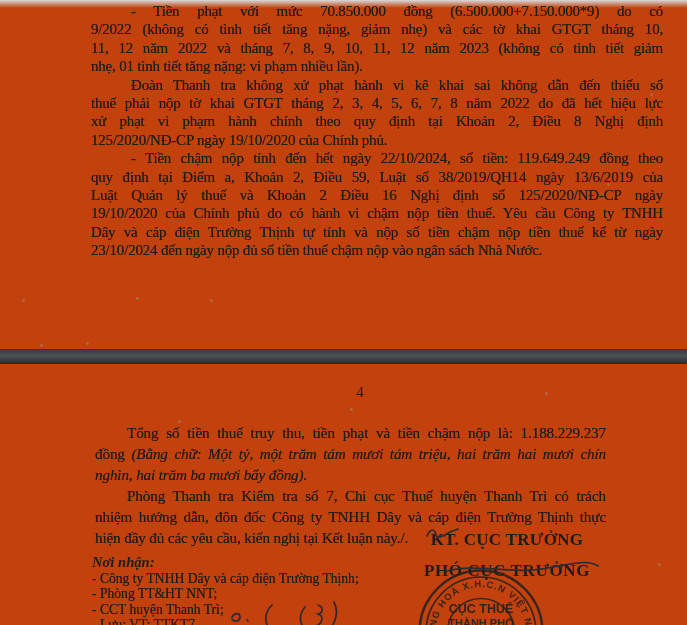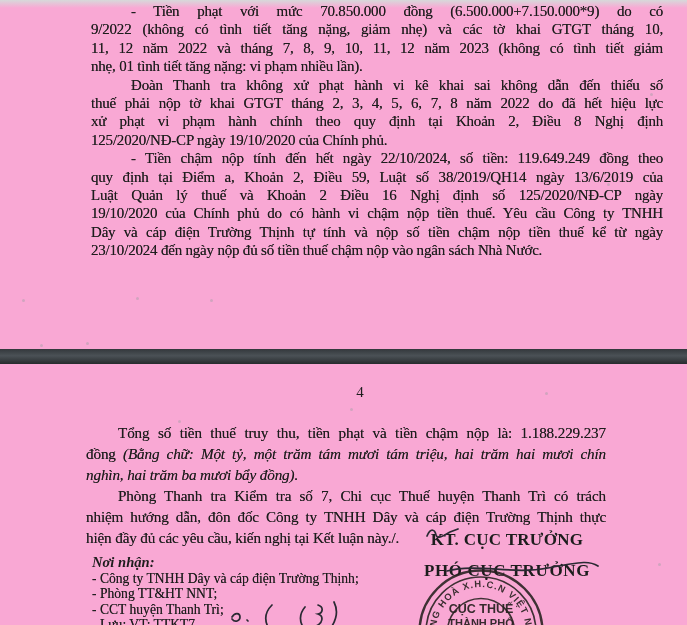--- a/index.html
+++ b/index.html
@@ -1,18 +1,18 @@
 <!DOCTYPE html>
 <html><head>
 <meta charset="utf-8">
 <style>
   html,body{margin:0;padding:0;background:#ffffff;}
   .screen{
     position:relative;width:687px;height:625px;overflow:hidden;
-    background:#f9a8d4;
+    background:#c2410c;
     font-family:"Liberation Serif","DejaVu Serif",serif;
     color:#1d1d1d;
   }
   .top-fade{position:absolute;left:0;top:0;width:687px;height:8px;
     background:linear-gradient(180deg,#d7d9da,rgba(255,255,255,0));}
   
   .ln{
     text-align:justify;text-align-last:justify;
     overflow:hidden;white-space:nowrap;
     text-shadow:0 0 .5px rgba(25,25,25,.7);
@@ -26,21 +26,21 @@
   }
   .body3 .ln{height:18.4px;line-height:18.4px;}
   .pageno{
     position:absolute;left:86px;top:384px;width:548px;
     text-align:center;font-size:15px;
   }
   .body4{
     position:absolute;left:86px;top:422px;width:520px;
     font-size:15.2px;letter-spacing:-0.15px;
   }
-  .body4 .ln{height:21px;line-height:21px;}
+  .body4 .ln{height:21px;line-height:21px;margin-left:9px;}
   .body4 .ln.first{text-indent:32px;}
   
   .page-separator{
     position:absolute;left:0;top:349px;width:687px;height:15px;
     background:linear-gradient(180deg,#33383c 0%,#4b5156 45%,#272b2e 100%);
   }
   
   .recipients{position:absolute;left:92px;top:554px;width:330px;}
   .rtitle{font-weight:bold;font-style:italic;font-size:14.6px;height:17px;line-height:17px;}
   .ritem{font-size:13.6px;height:15.4px;line-height:15.4px;white-space:nowrap;

